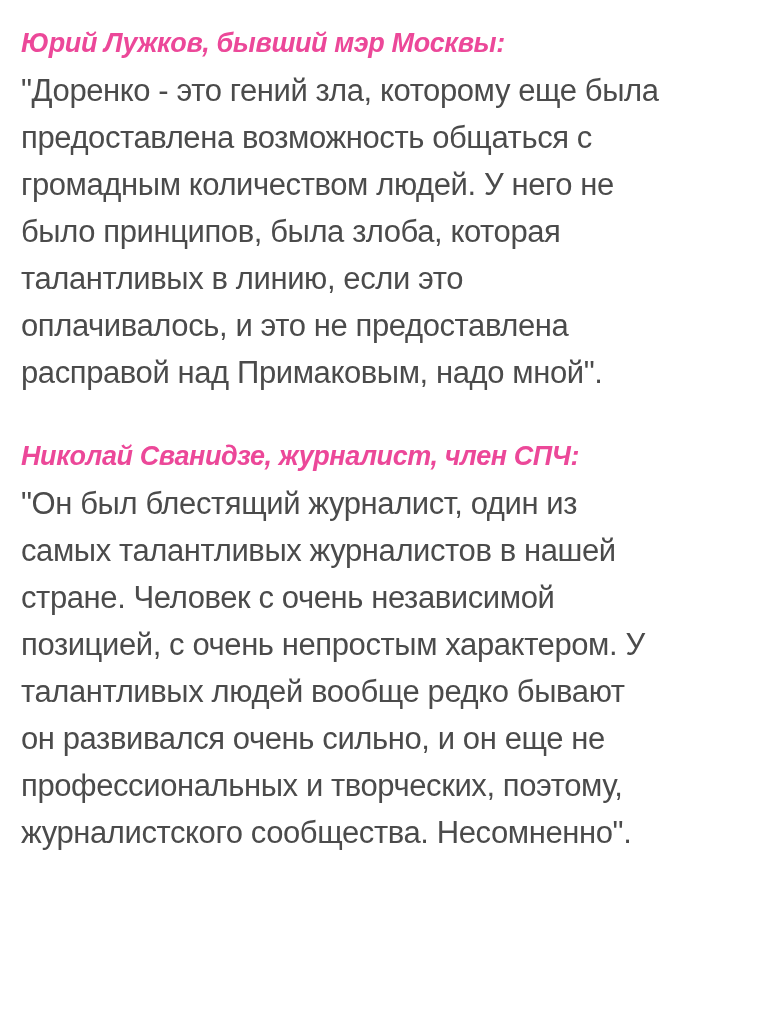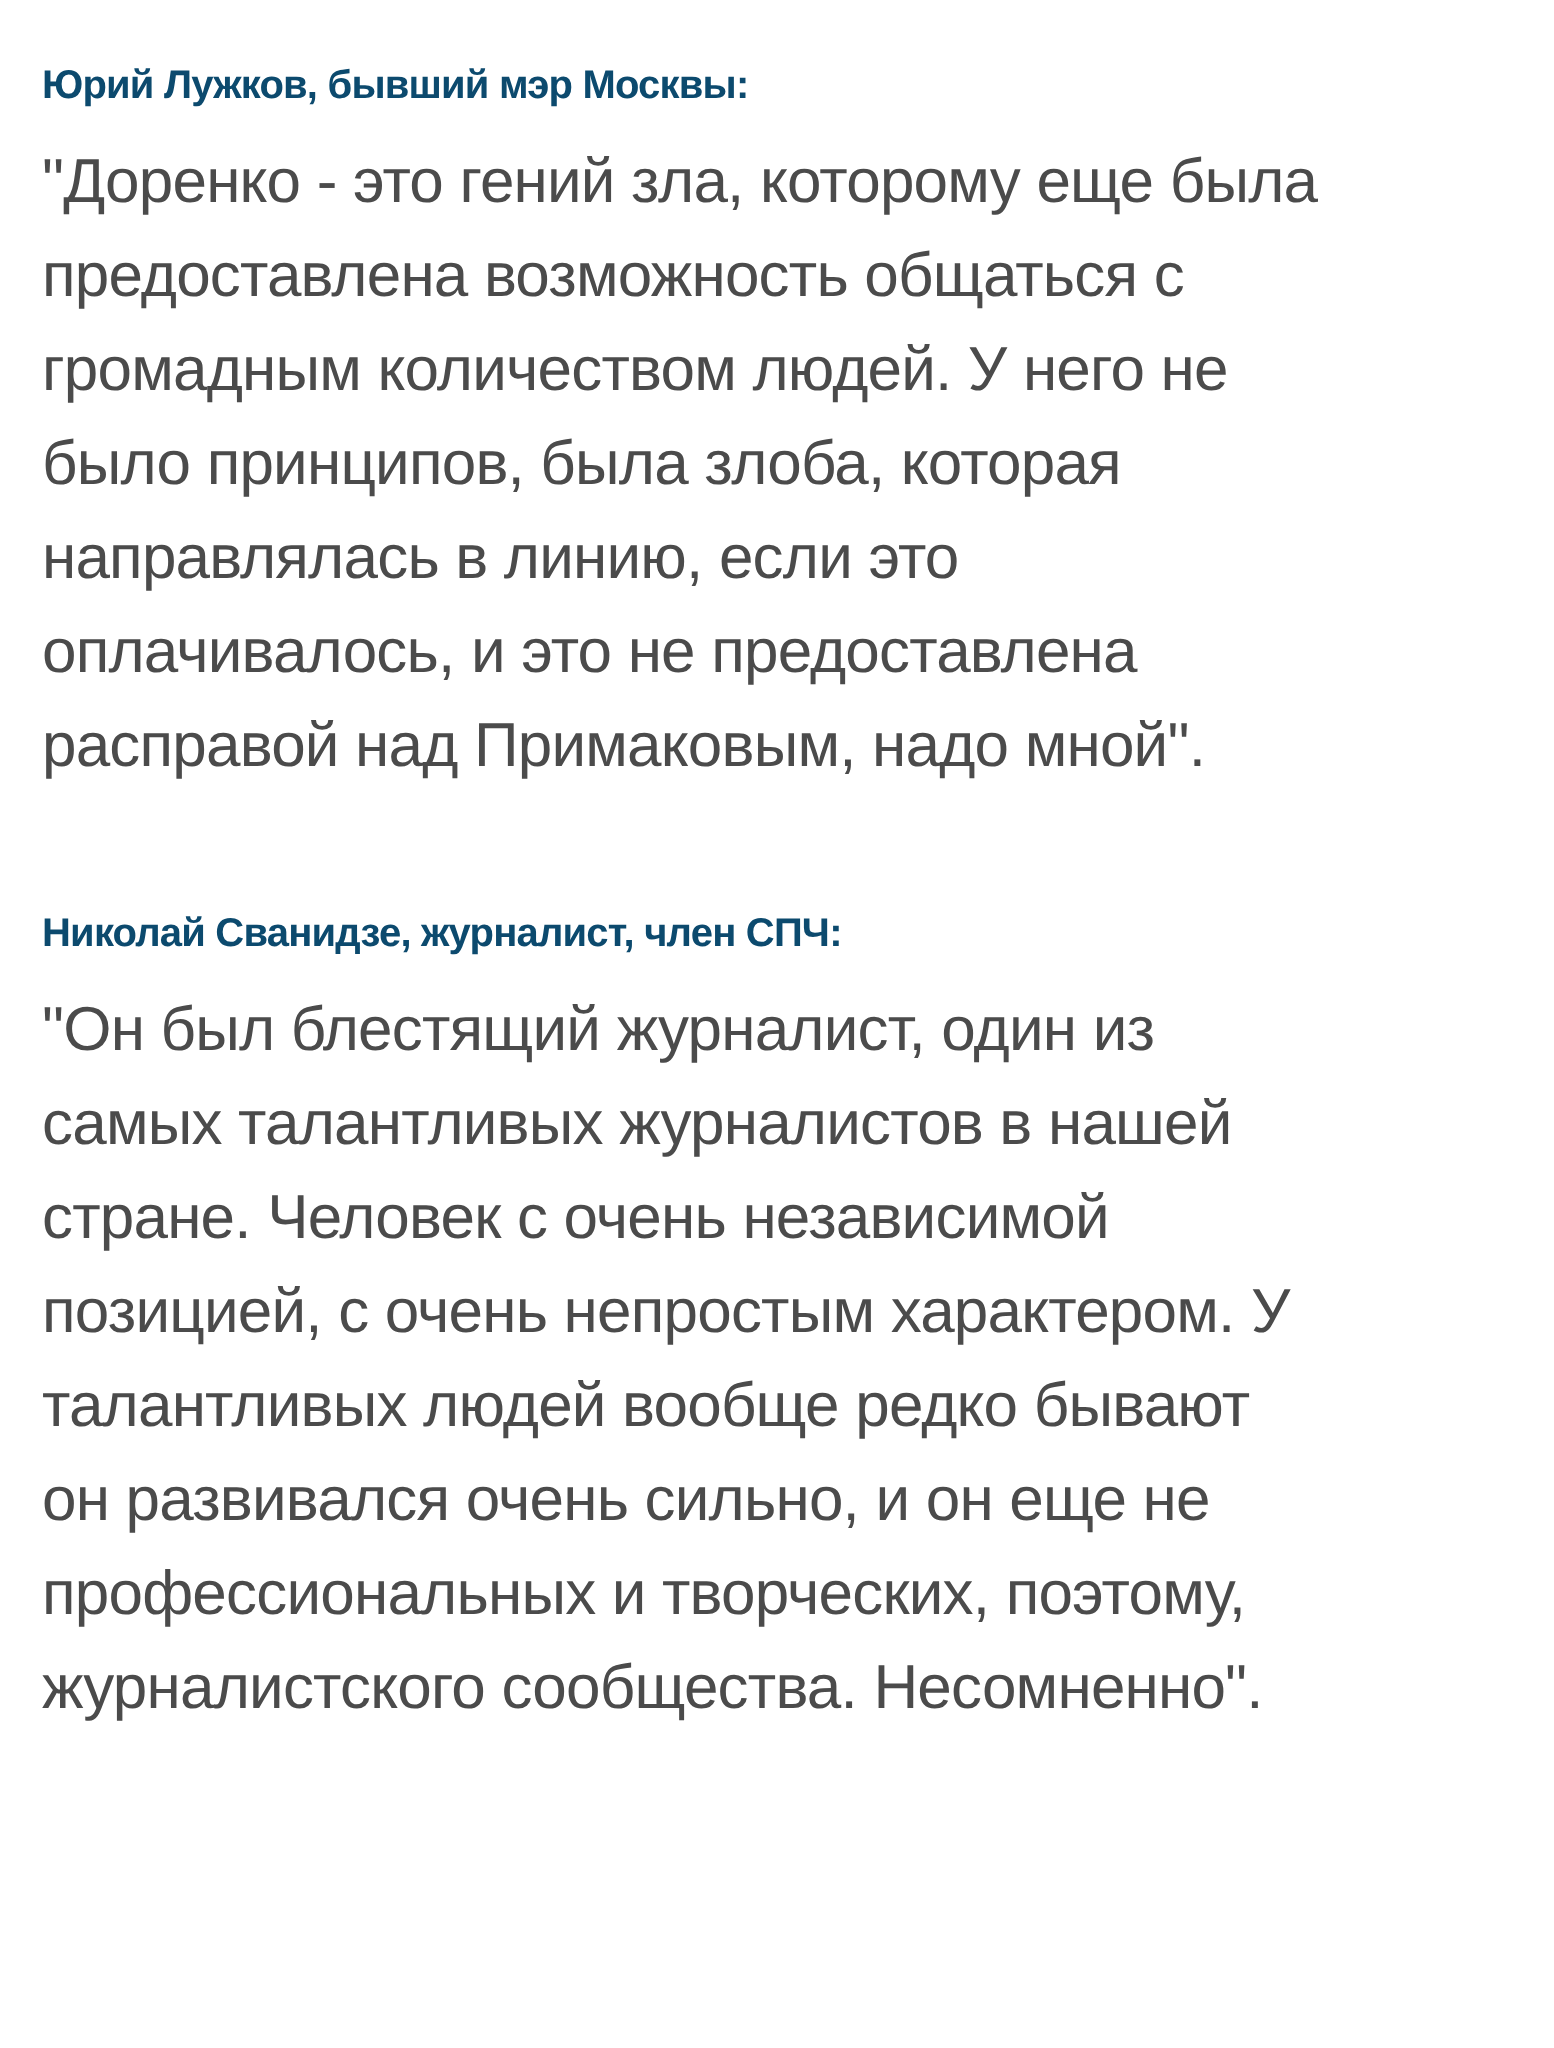--- a/index.html
+++ b/index.html
@@ -13,29 +13,30 @@
     overflow: hidden;
   }
   .page {
     box-sizing: border-box;
     width: 777px;
     height: 1024px;
     padding: 20px 18px 0 21px;
     font-family: "Liberation Sans", sans-serif;
   }
   .quote-section { margin: 0; }
-  .quote-section + .quote-section { margin-top: 48px; }
+  .quote-section + .quote-section { margin-top: 37px; }
   .speaker {
     margin: 0;
-    font-size: 20px;
+    font-size: 27px;
     font-weight: 700;
     line-height: 47px;
-    color: #0c4a6e;
+    color: #ec4899;
     letter-spacing: -0.4px;
     white-space: nowrap;
+    font-style: italic;
   }
   .quote-line {
     font-size: 31px;
     font-weight: 400;
     line-height: 47px;
     color: #4b4b4b;
     letter-spacing: -0.4px;
     white-space: nowrap;
   }
 </style>
@@ -43,21 +44,21 @@
 <body>
 
 <div class="page">
 
   <section class="quote-section">
     <h2 class="speaker">Юрий Лужков, бывший мэр Москвы:</h2>
     <div class="quote-line">"Доренко - это гений зла, которому еще была</div>
     <div class="quote-line">предоставлена возможность общаться с</div>
     <div class="quote-line">громадным количеством людей. У него не</div>
     <div class="quote-line">было принципов, была злоба, которая</div>
-    <div class="quote-line">направлялась в линию, если это</div>
+    <div class="quote-line">талантливых в линию, если это</div>
     <div class="quote-line">оплачивалось, и это не предоставлена</div>
     <div class="quote-line">расправой над Примаковым, надо мной".</div>
   </section>
 
   <section class="quote-section">
     <h2 class="speaker">Николай Сванидзе, журналист, член СПЧ:</h2>
     <div class="quote-line">"Он был блестящий журналист, один из</div>
     <div class="quote-line">самых талантливых журналистов в нашей</div>
     <div class="quote-line">стране. Человек с очень независимой</div>
     <div class="quote-line">позицией, с очень непростым характером. У</div>

